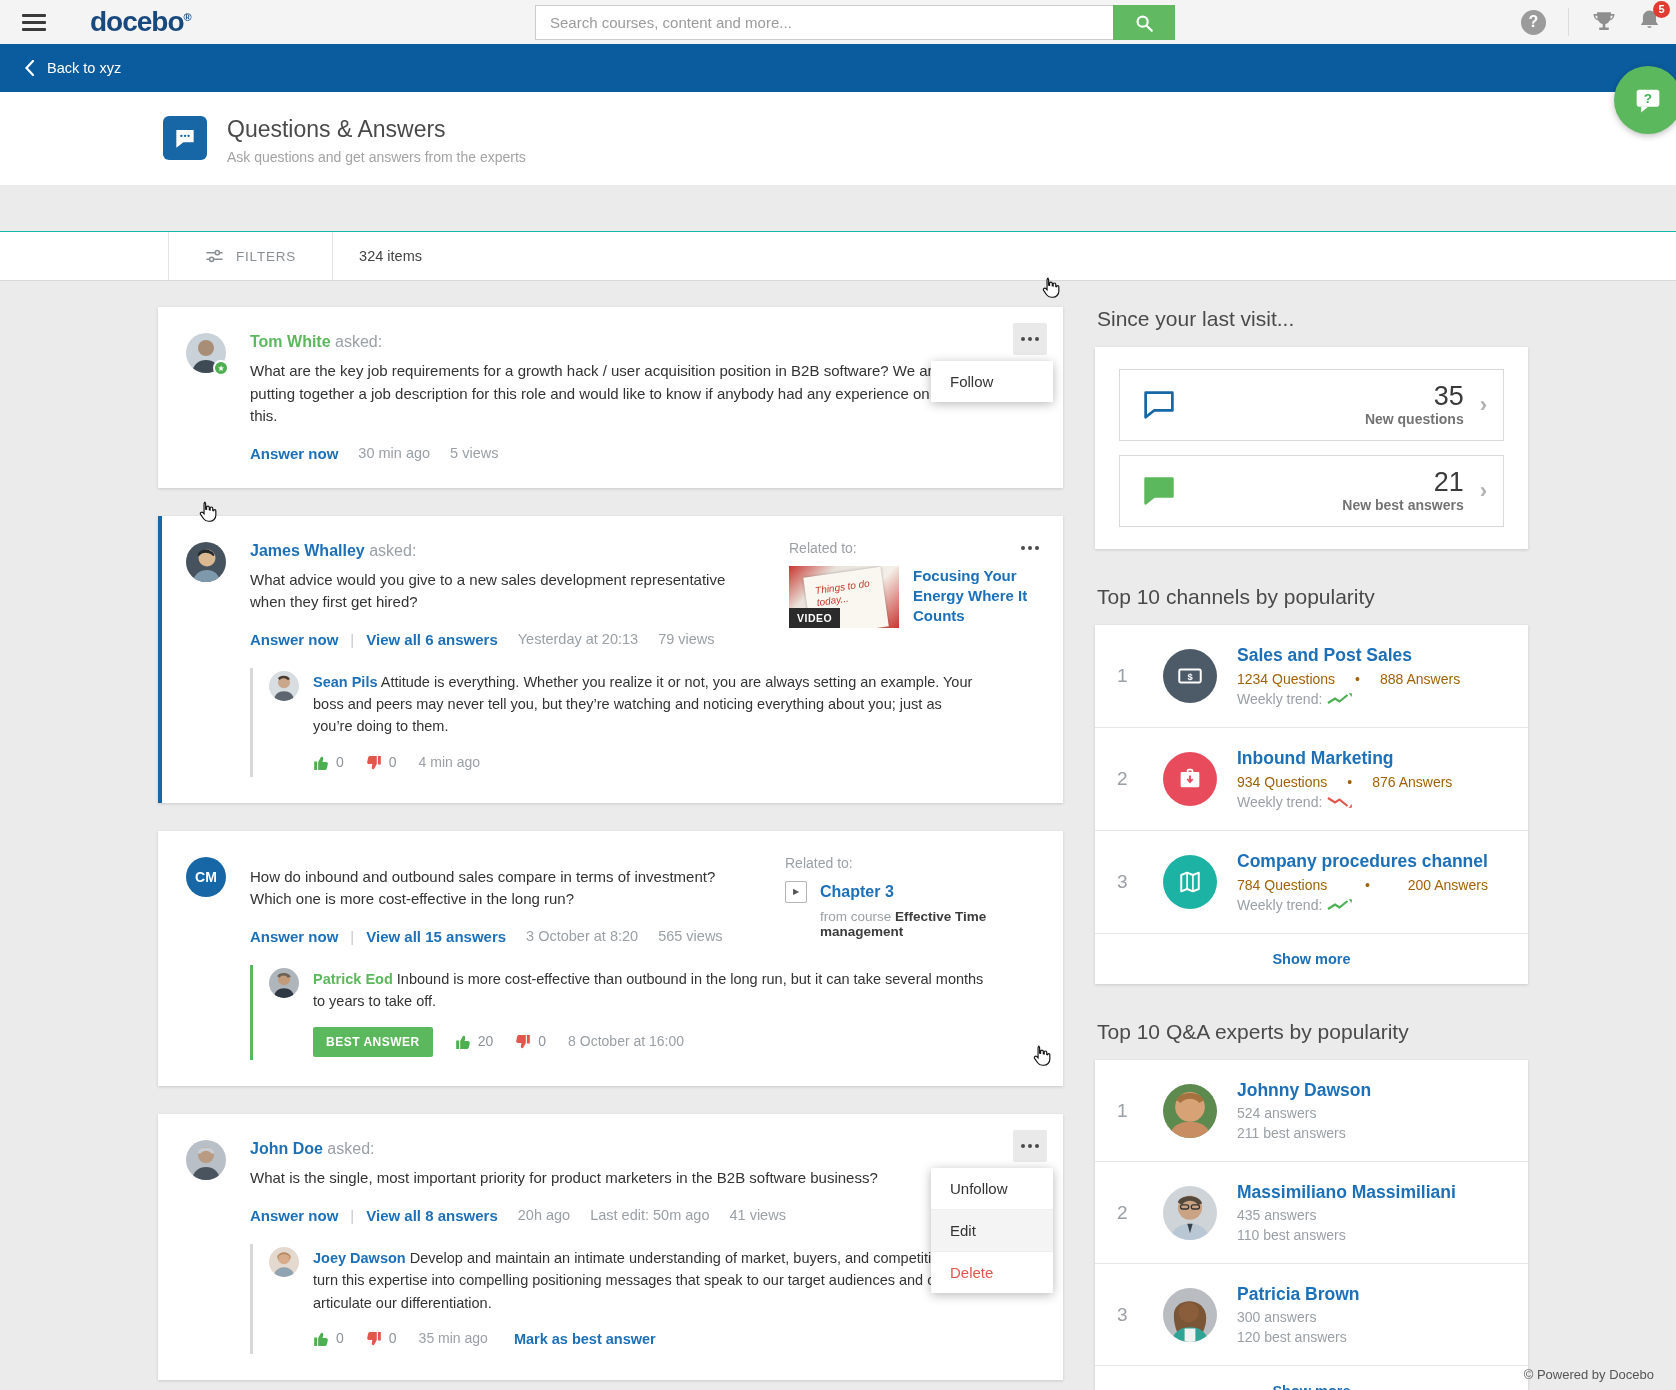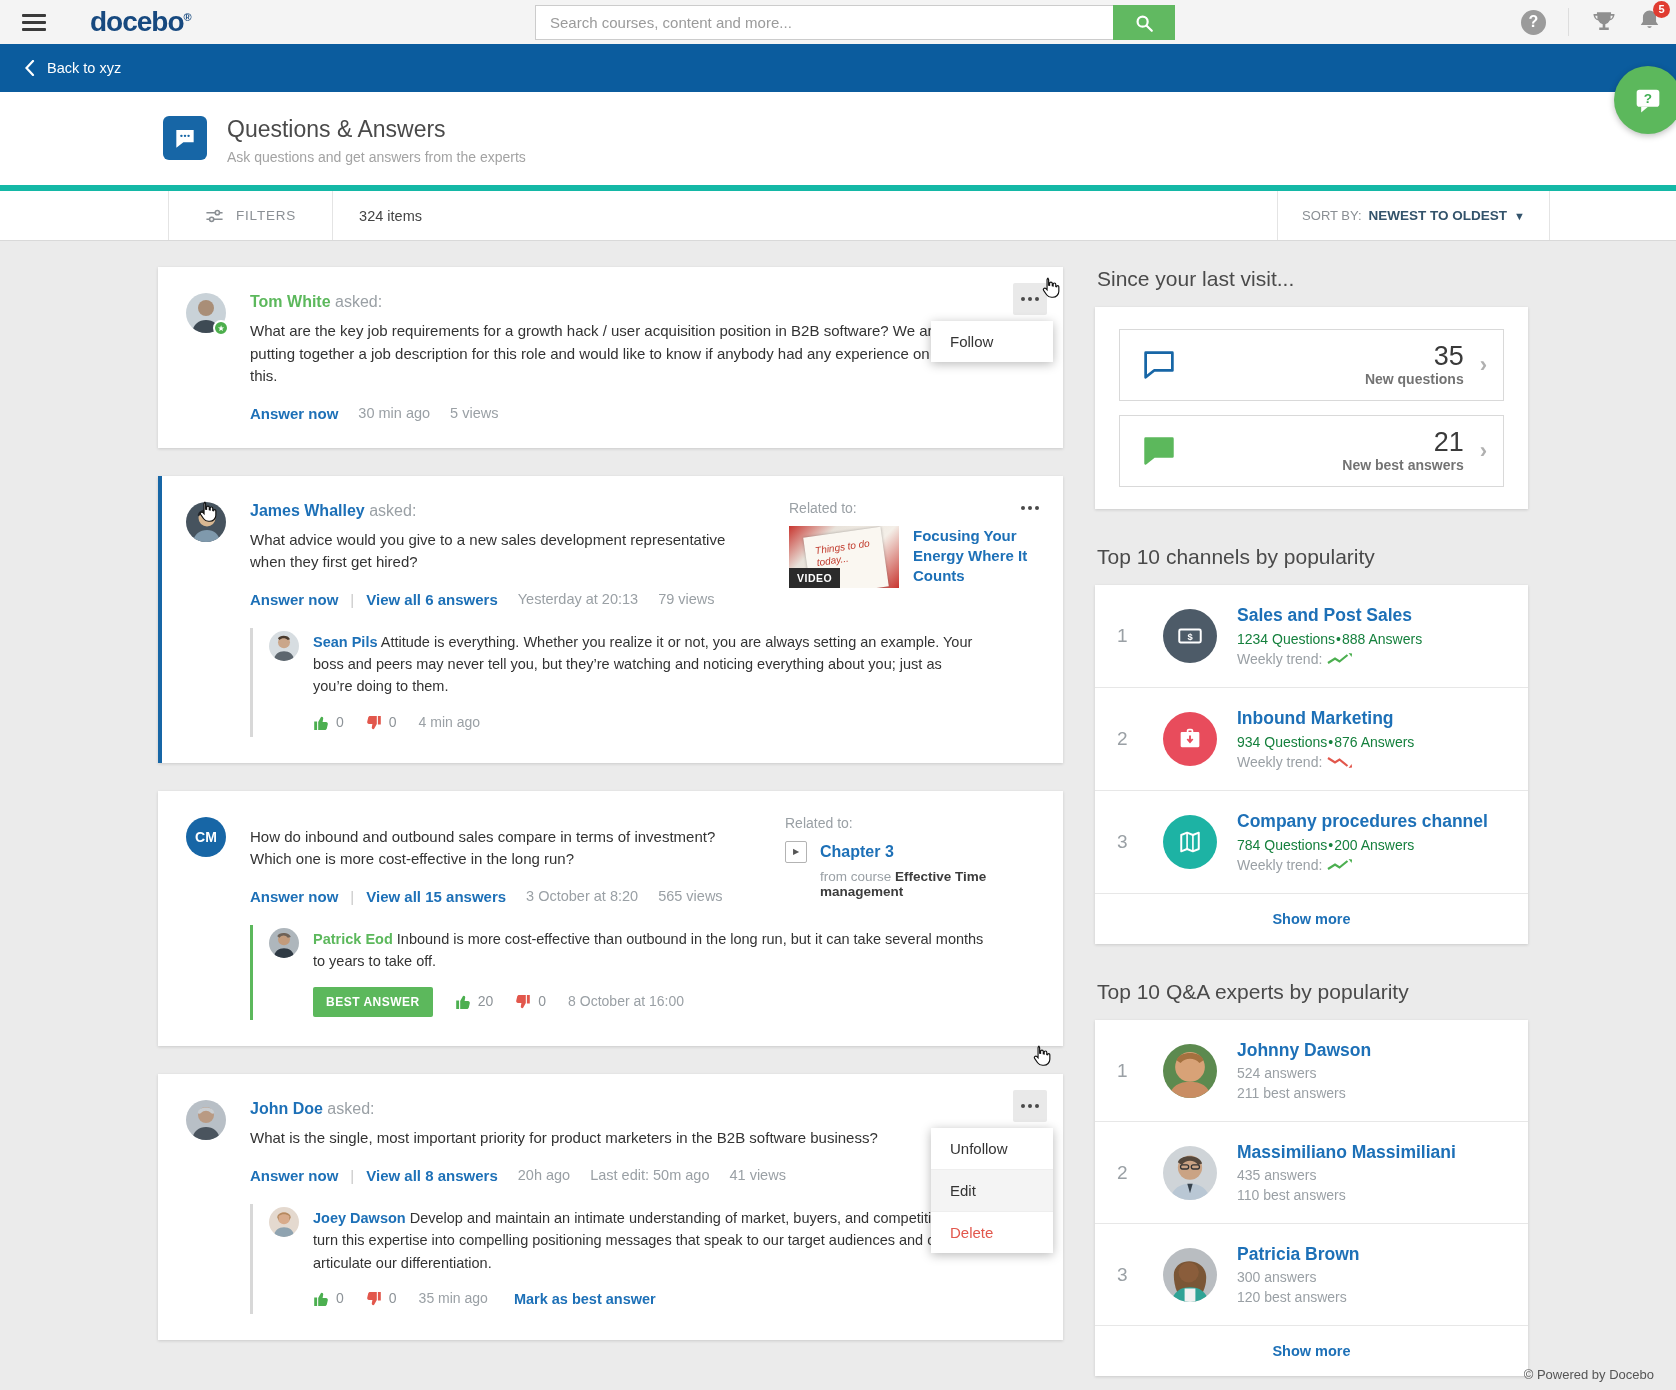--- a/index.html
+++ b/index.html
@@ -35,22 +35,22 @@
   .backlink svg { margin-right:12px; }
 
   
   .pagehead { background:#fff; padding:24px 0 20px 163px; display:flex; align-items:flex-start; }
   .qa-tile { width:44px; height:44px; border-radius:6px; background:#1766a6; display:flex; align-items:center; justify-content:center; }
   .pagehead-text { margin-left:20px; }
   .pagetitle { font-size:23px; color:#4a4a4a; font-weight:normal; }
   .pagesub { font-size:14px; color:#a3a3a3; margin-top:6px; }
 
   
-  .toolbar { background:#fff; height:56px; border-top:6px solid #14b8a6; border-bottom:1px solid #d9d9d9;
-    display:flex; align-items:stretch; }
+  .toolbar { background:#fff; height:50px; border-top:1px solid #14b8a6; border-bottom:1px solid #d9d9d9;
+    display:flex; align-items:stretch;margin-top:46px; }
   .tb-spacer { width:168px; }
   .tb-filters { display:flex; align-items:center; gap:12px; padding:0 36px; border-left:1px solid #e4e4e4;
     border-right:1px solid #e4e4e4; color:#8a8f94; font-size:13.5px; letter-spacing:.8px; cursor:pointer;}
   .tb-items { display:flex; align-items:center; padding-left:26px; font-size:14.5px; color:#444; }
   .tb-sort { margin-left:auto; margin-right:126px; display:flex; align-items:center; gap:7px; padding:0 24px;
     border-left:1px solid #e4e4e4; border-right:1px solid #e4e4e4; cursor:pointer; }
   .tb-sort .lbl { color:#8a8f94; font-size:13px; }
   .tb-sort .val { color:#33536b; font-weight:bold; font-size:13.5px; }
   .tb-sort .caret { color:#33536b; font-size:11px; }
 
@@ -133,21 +133,21 @@
   .stat-num { font-size:27px; color:#3a3a3a; line-height:1.05;}
   .stat-label { color:#737373; font-size:14px; font-weight:bold; margin-top:3px;}
   .stat-chev { color:#b0b0b0; font-size:22px; margin-left:16px; font-weight:bold;}
   .row { display:flex; align-items:center; padding:20px 22px; border-bottom:1px solid #e7e7e7; }
   .rank { width:26px; font-size:19px; color:#9aa0a5; flex:none;}
   .chan-circle { width:54px; height:54px; border-radius:50%; margin:0 20px; flex:none;
     display:flex; align-items:center; justify-content:center;}
   .c-slate { background:#4d5b68; } .c-red { background:#e84c5c; } .c-teal { background:#1db3a4; }
   .chan-info { min-width:0; }
   .chan-name { font-size:17.5px; font-weight:bold; color:#1d70b7; }
-  .chan-meta { margin-top:5px; font-size:14px; color:#15803d; display:flex; align-items:center; gap:1px;}
+  .chan-meta { margin-top:5px; font-size:14px; color:#a16207; display:flex; align-items:center; gap:20px;justify-content:space-between;}
   .trendline { margin-top:4px; font-size:14px; color:#9aa0a5; display:flex; align-items:center; gap:4px;}
   .showmore { text-align:center; padding:17px 0; color:#1d70b7; font-weight:bold; font-size:14.5px; cursor:pointer;}
   .exp-av { width:54px; height:54px; border-radius:50%; margin:0 20px; overflow:hidden; flex:none;}
   .exp-line { font-size:14px; color:#9aa0a5; margin-top:4px;}
   .channels-panel, .experts-panel { margin-bottom:36px; }
 
   
   .floatbtn { position:absolute; top:66px; right:-6px; width:68px; height:68px; border-radius:50%;
     background:#5cb85c; box-shadow:0 2px 6px rgba(0,0,0,.25); display:flex; align-items:center; justify-content:center;
     cursor:pointer; z-index:30;}
@@ -229,25 +229,20 @@
   <div class="tb-spacer"></div>
   <div class="tb-filters">
     <svg width="19" height="14" viewBox="0 0 20 14" fill="none" stroke="#8a8f94" stroke-width="1.6">
         <path d="M1.5 3.5h17M1.5 10.5h17"></path>
         <circle cx="13" cy="3.5" r="2.2" fill="#f9f9f9"></circle>
         <circle cx="7" cy="10.5" r="2.2" fill="#f9f9f9"></circle>
       </svg>
     <span>FILTERS</span>
   </div>
   <div class="tb-items">324 items</div>
-  <div class="tb-sort">
-    <span class="lbl">SORT BY:</span>
-    <span class="val">NEWEST TO OLDEST</span>
-    <span class="caret">▼</span>
-  </div>
 </div>
 
 <div class="main">
 
   <div class="qcol">
 
     <article class="card">
       <div class="av">
         <span class="ph"><svg width="40" height="40" viewBox="0 0 40 40">
               <rect width="40" height="40" fill="#c9d2d8"></rect>

